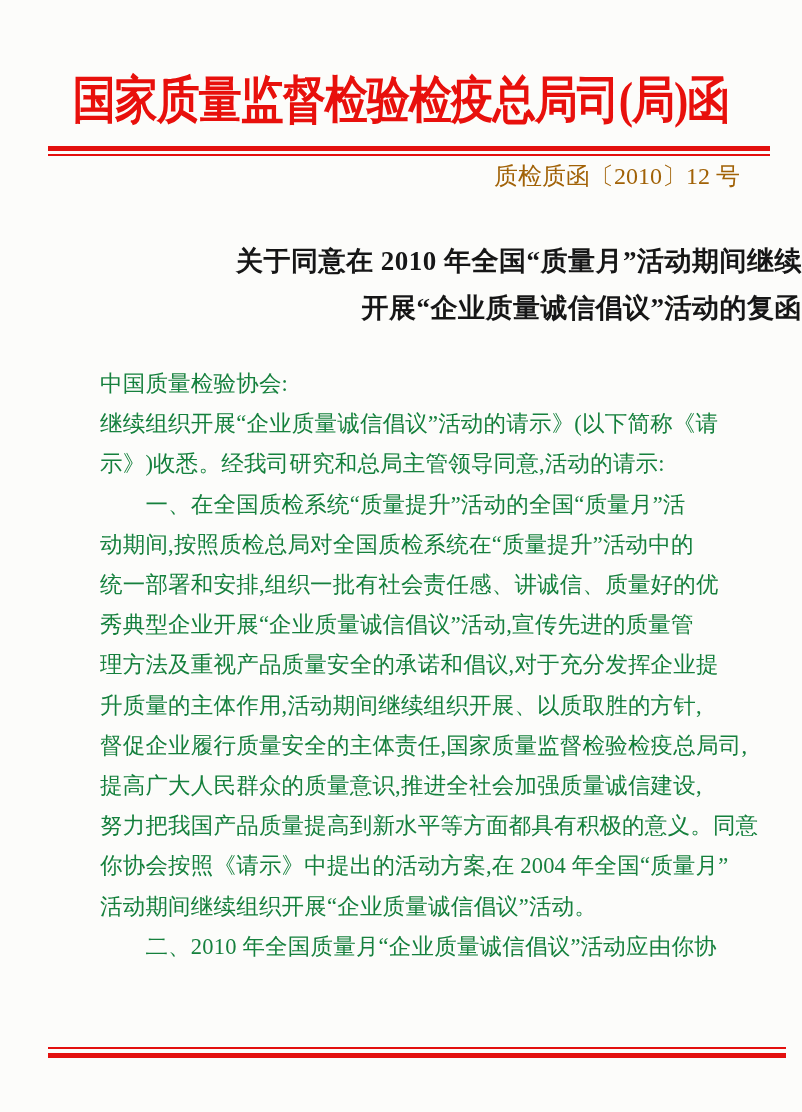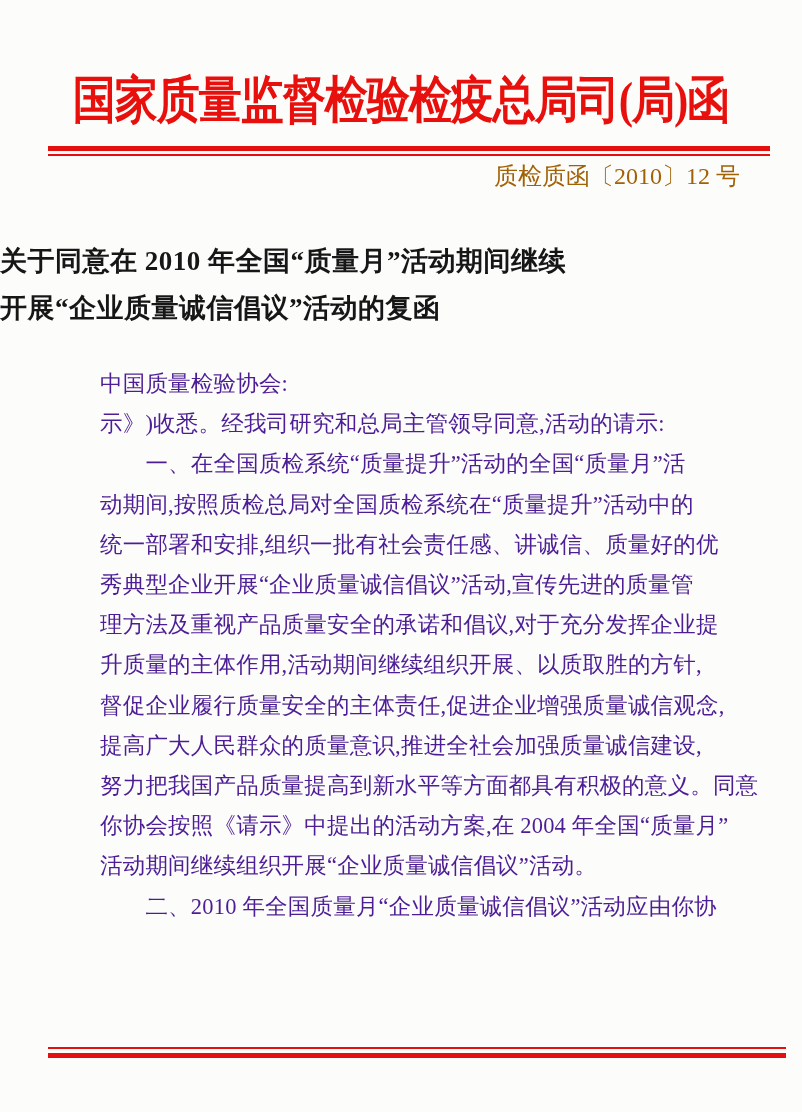--- a/index.html
+++ b/index.html
@@ -31,34 +31,34 @@
   .doc-number {
     position: absolute;
     top: 160px; right: 62px;
     font-size: 24px;
     color: #a16207;
     white-space: nowrap;
   }
   .doc-title {
     position: absolute;
     top: 238px; left: 0; right: 0;
-    text-align: left;
+    text-align: right;
     font-weight: 700;
     font-size: 27px;
     line-height: 47px;
     color: #161616;
     letter-spacing: 0.5px;
   }
   .body-text {
     position: absolute;
     top: 364px; left: 100px;
     width: 640px;
     font-size: 22.5px;
     line-height: 40.2px;
-    color: #4c1d95;
+    color: #15803d;
     letter-spacing: 0.2px;
   }
   .body-line { white-space: nowrap; }
 </style>
 </head>
 <body>
 
 <div class="letterhead">国家质量监督检验检疫总局司(局)函</div>
 
 <div class="rule rule-top-thick"></div>
@@ -66,28 +66,29 @@
 
 <div class="doc-number">质检质函〔2010〕12 号</div>
 
 <div class="doc-title">
   <div>关于同意在 2010 年全国“质量月”活动期间继续</div>
   <div>开展“企业质量诚信倡议”活动的复函</div>
 </div>
 
 <div class="body-text">
   <div class="body-line">中国质量检验协会:</div>
+  <div class="body-line">继续组织开展“企业质量诚信倡议”活动的请示》(以下简称《请</div>
   <div class="body-line">示》)收悉。经我司研究和总局主管领导同意,活动的请示:</div>
   <div class="body-line">　　一、在全国质检系统“质量提升”活动的全国“质量月”活</div>
   <div class="body-line">动期间,按照质检总局对全国质检系统在“质量提升”活动中的</div>
   <div class="body-line">统一部署和安排,组织一批有社会责任感、讲诚信、质量好的优</div>
   <div class="body-line">秀典型企业开展“企业质量诚信倡议”活动,宣传先进的质量管</div>
   <div class="body-line">理方法及重视产品质量安全的承诺和倡议,对于充分发挥企业提</div>
   <div class="body-line">升质量的主体作用,活动期间继续组织开展、以质取胜的方针,</div>
-  <div class="body-line">督促企业履行质量安全的主体责任,促进企业增强质量诚信观念,</div>
+  <div class="body-line">督促企业履行质量安全的主体责任,国家质量监督检验检疫总局司,</div>
   <div class="body-line">提高广大人民群众的质量意识,推进全社会加强质量诚信建设,</div>
   <div class="body-line">努力把我国产品质量提高到新水平等方面都具有积极的意义。同意</div>
   <div class="body-line">你协会按照《请示》中提出的活动方案,在 2004 年全国“质量月”</div>
   <div class="body-line">活动期间继续组织开展“企业质量诚信倡议”活动。</div>
   <div class="body-line">　　二、2010 年全国质量月“企业质量诚信倡议”活动应由你协</div>
 </div>
 
 <div class="rule rule-bottom-thin"></div>
 <div class="rule rule-bottom-thick"></div>
 

